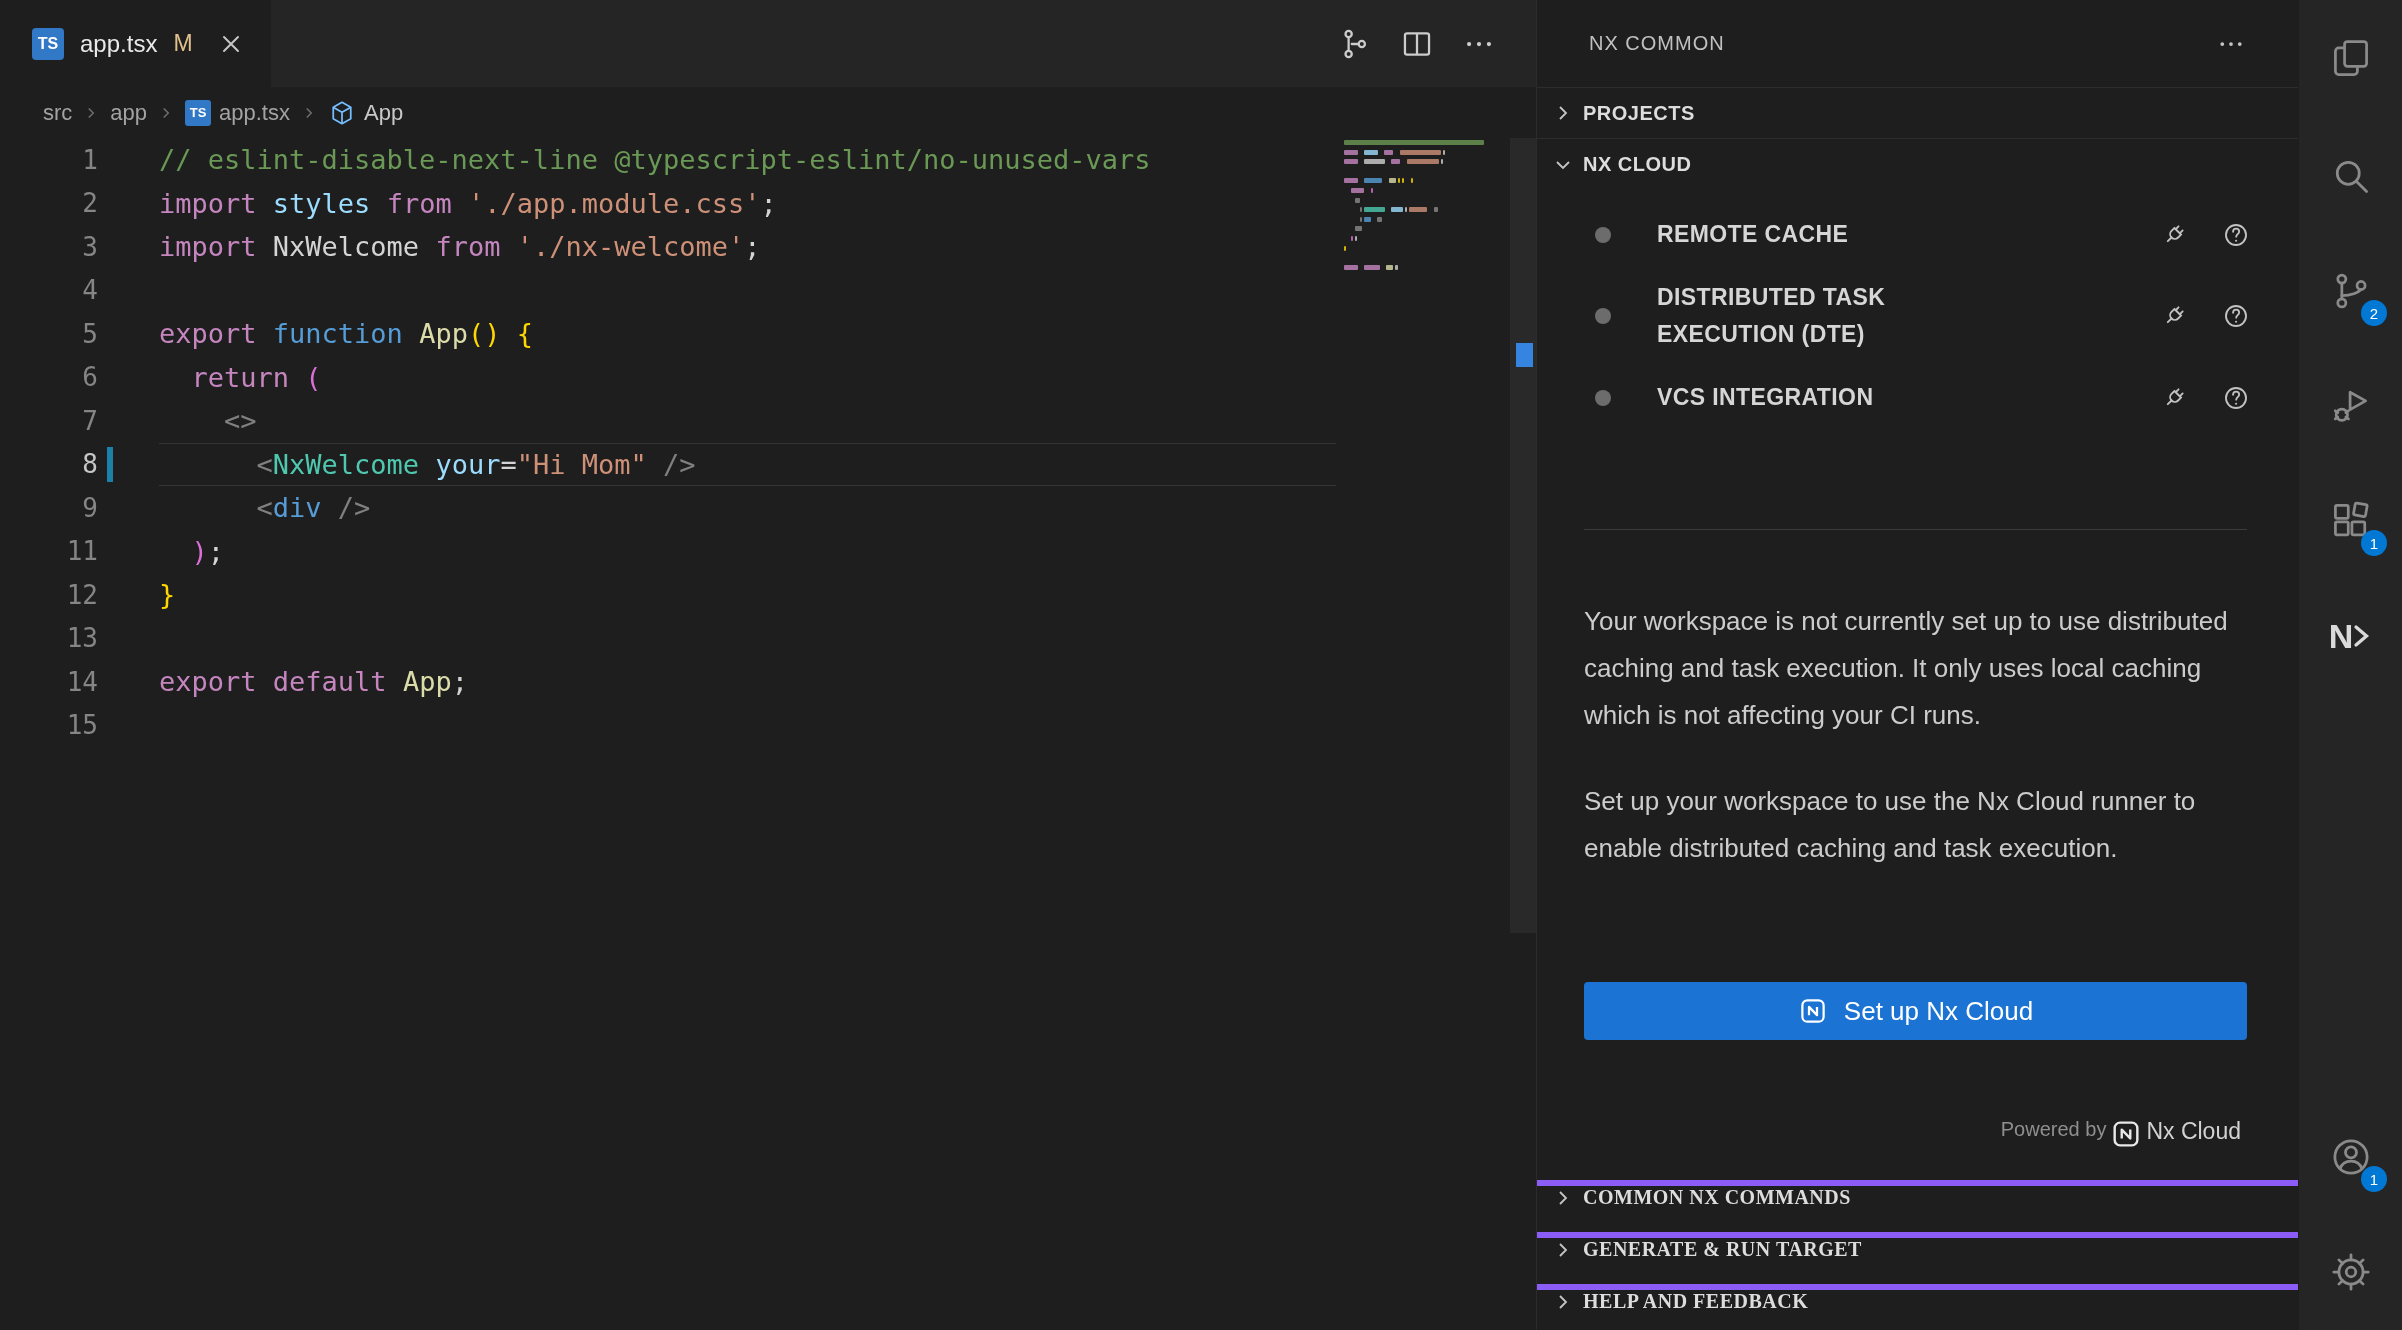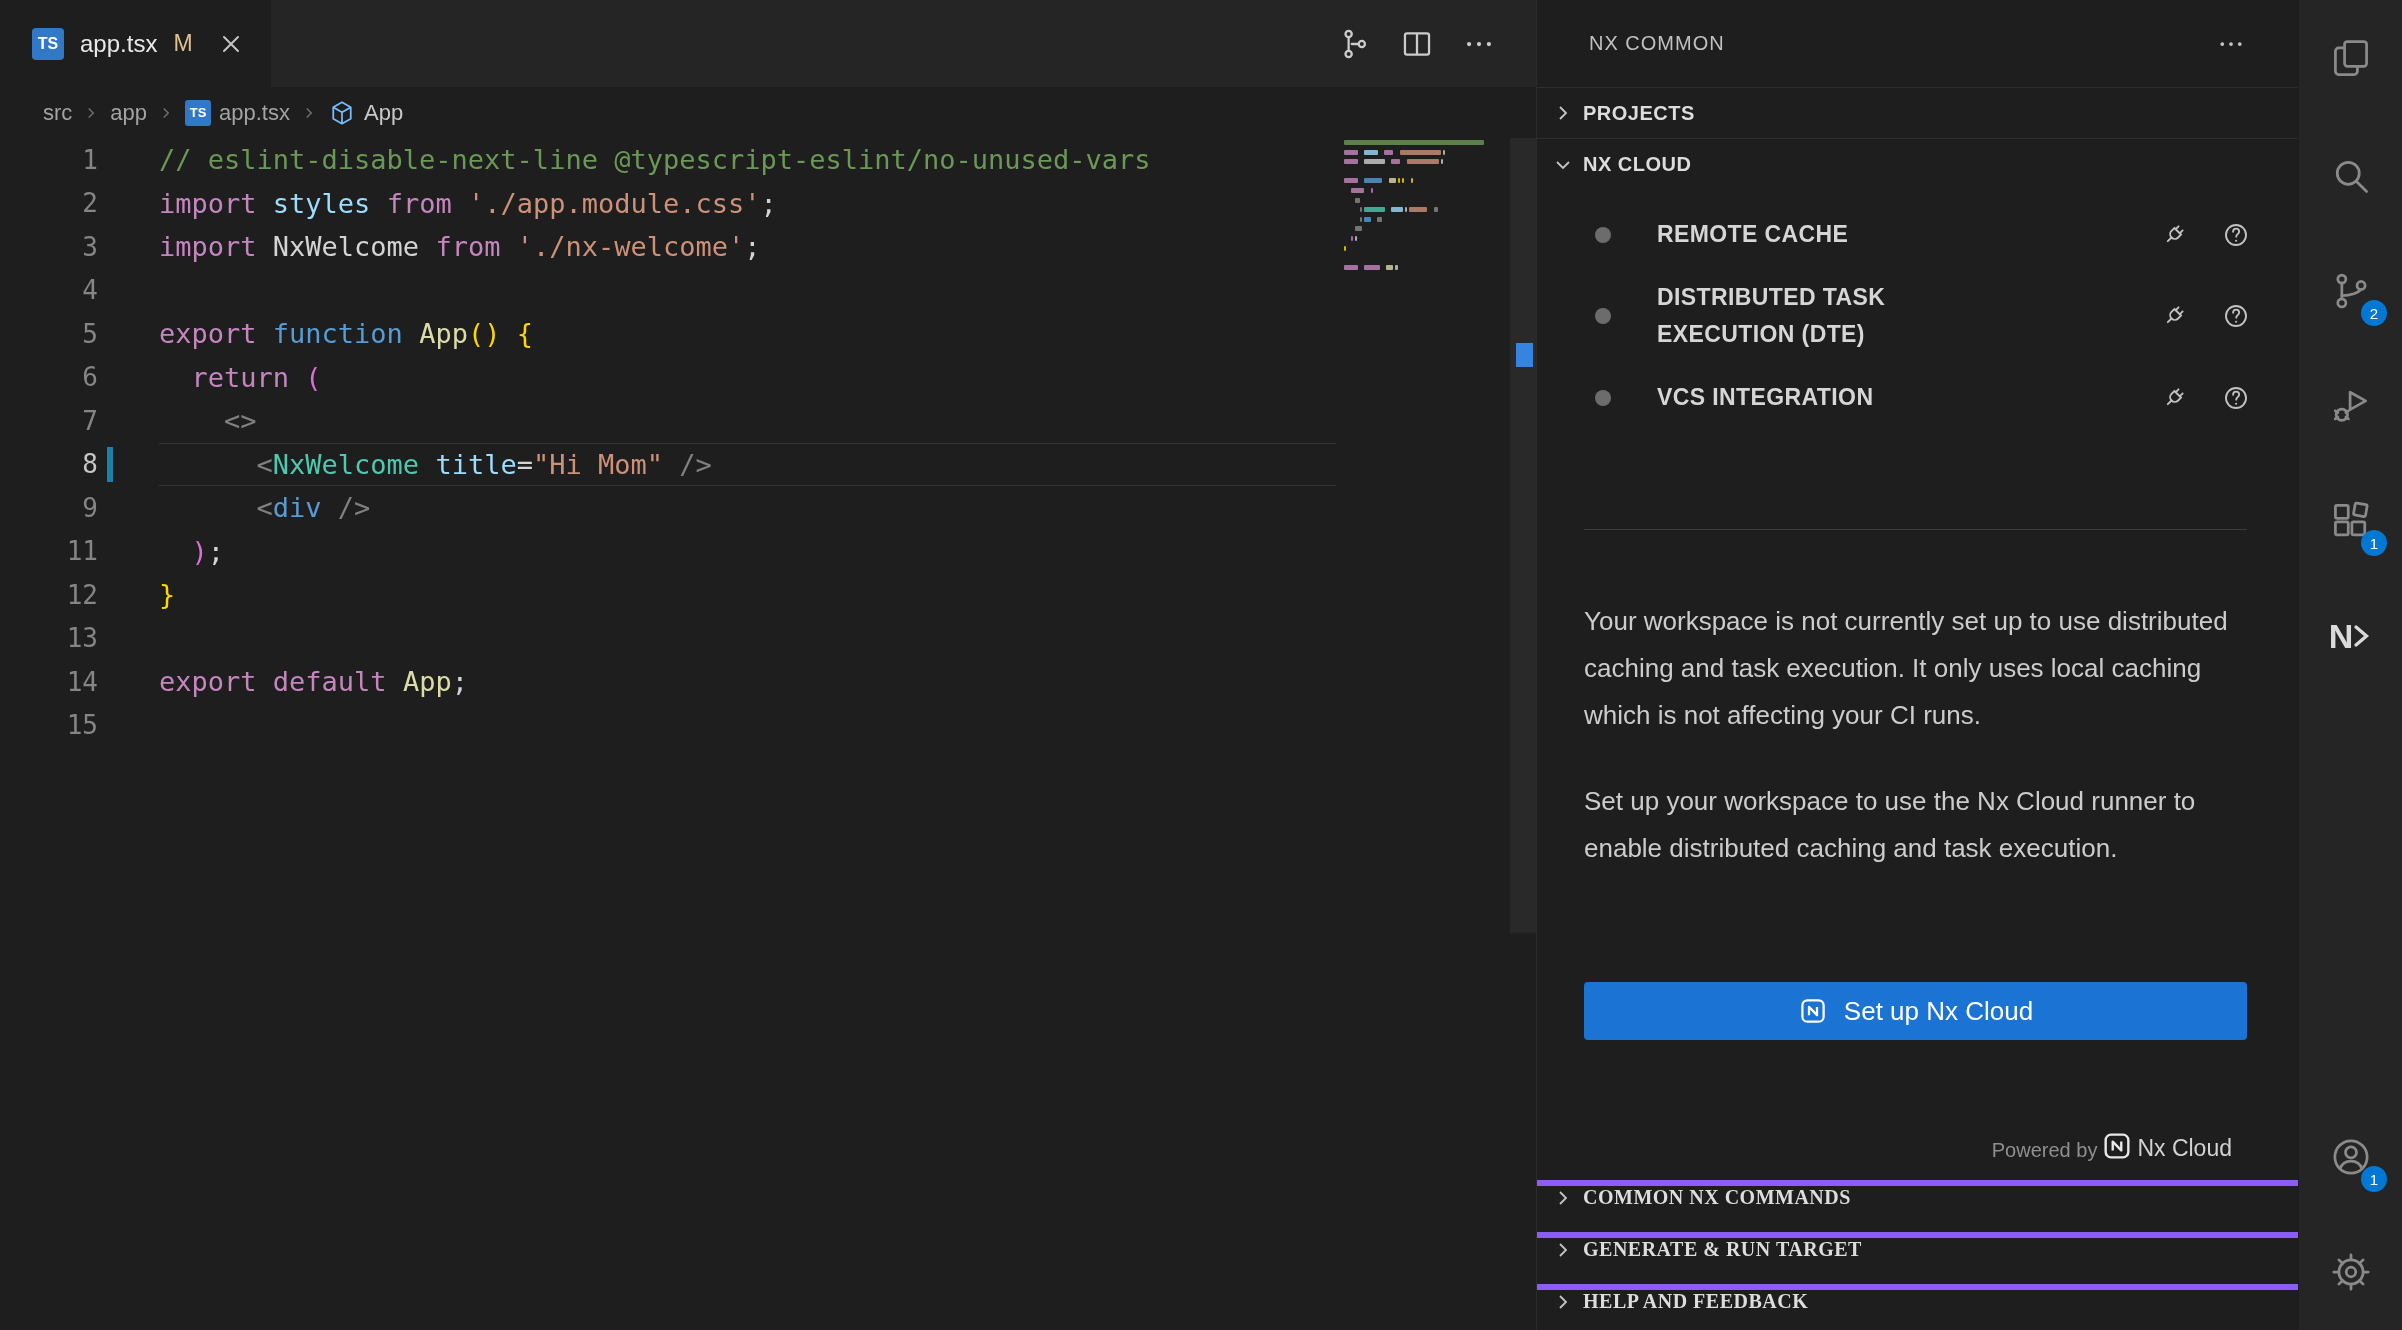--- a/index.html
+++ b/index.html
@@ -70,21 +70,21 @@
   .divider { position:absolute; top:529px; left:47px; right:51px; height:1px; background:#3c3c3c; }
 
   .para { position:absolute; left:47px; width:672px; font-size:26px; line-height:47px; color:#cccccc; }
   .para1 { top:598px; }
   .para2 { top:778px; }
 
   .setup-button { position:absolute; top:982px; left:47px; right:51px; height:58px; background:#1B73D3; border:none;
     border-radius:4px; color:#ffffff; font-size:26px; font-family:"Liberation Sans",sans-serif;
     display:flex; align-items:center; justify-content:center; gap:16px; cursor:pointer; }
 
-  .powered { position:absolute; top:1118px; right:66px; height:44px; display:flex; align-items:flex-end; gap:4px; }
+  .powered { position:absolute; top:1118px; right:57px; height:44px; display:flex; align-items:flex-start; gap:4px; }
   .powered-label { font-size:20px; color:#8f8f8f; }
   .powered-brand { font-size:23px; color:#d2d2d2; }
   .powered svg { color:#e8e8e8; }
 
   .bottom-secs { position:absolute; top:1180px; left:0; right:0; }
   .bottom-row { height:52px; border-top:6px solid #8b5cf6; display:flex; align-items:flex-start; padding-left:14px; cursor:pointer;font-family:Liberation Serif, serif; }
   .bottom-row .chev { color:#c5c5c5; display:flex; margin-right:8px; }
 
   
   .activitybar { position:absolute; left:2298px; top:0; width:104px; height:1330px; background:#252526; border-left:1px solid #1c1c1c; }
@@ -208,21 +208,21 @@
             <div class="line-text"><span class="tok-txt">  </span><span class="tok-kw">return</span><span class="tok-txt"> </span><span class="tok-br2">(</span></div>
           </div>
           <div class="code-line">
             <div class="gutter">7</div>
             <div class="gutter-deco"></div>
             <div class="line-text"><span class="tok-txt">    </span><span class="tok-pun">&lt;&gt;</span></div>
           </div>
           <div class="code-line current modified">
             <div class="gutter">8</div>
             <div class="gutter-deco"></div>
-            <div class="line-text"><span class="tok-txt">      </span><span class="tok-pun">&lt;</span><span class="tok-comp">NxWelcome</span><span class="tok-txt"> </span><span class="tok-var">title</span><span class="tok-txt">=</span><span class="tok-str">"Hi Mom"</span><span class="tok-txt"> </span><span class="tok-pun">/&gt;</span></div>
+            <div class="line-text"><span class="tok-txt">      </span><span class="tok-pun">&lt;</span><span class="tok-comp">NxWelcome</span><span class="tok-txt"> </span><span class="tok-var">your</span><span class="tok-txt">=</span><span class="tok-str">"Hi Mom"</span><span class="tok-txt"> </span><span class="tok-pun">/&gt;</span></div>
           </div>
           <div class="code-line">
             <div class="gutter">9</div>
             <div class="gutter-deco"></div>
             <div class="line-text"><span class="tok-txt">      </span><span class="tok-pun">&lt;</span><span class="tok-kw2">div</span><span class="tok-txt"> </span><span class="tok-pun">/&gt;</span></div>
           </div>
           <div class="code-line">
             <div class="gutter">11</div>
             <div class="gutter-deco"></div>
             <div class="line-text"><span class="tok-txt">  </span><span class="tok-br2">)</span><span class="tok-txt">;</span></div>

